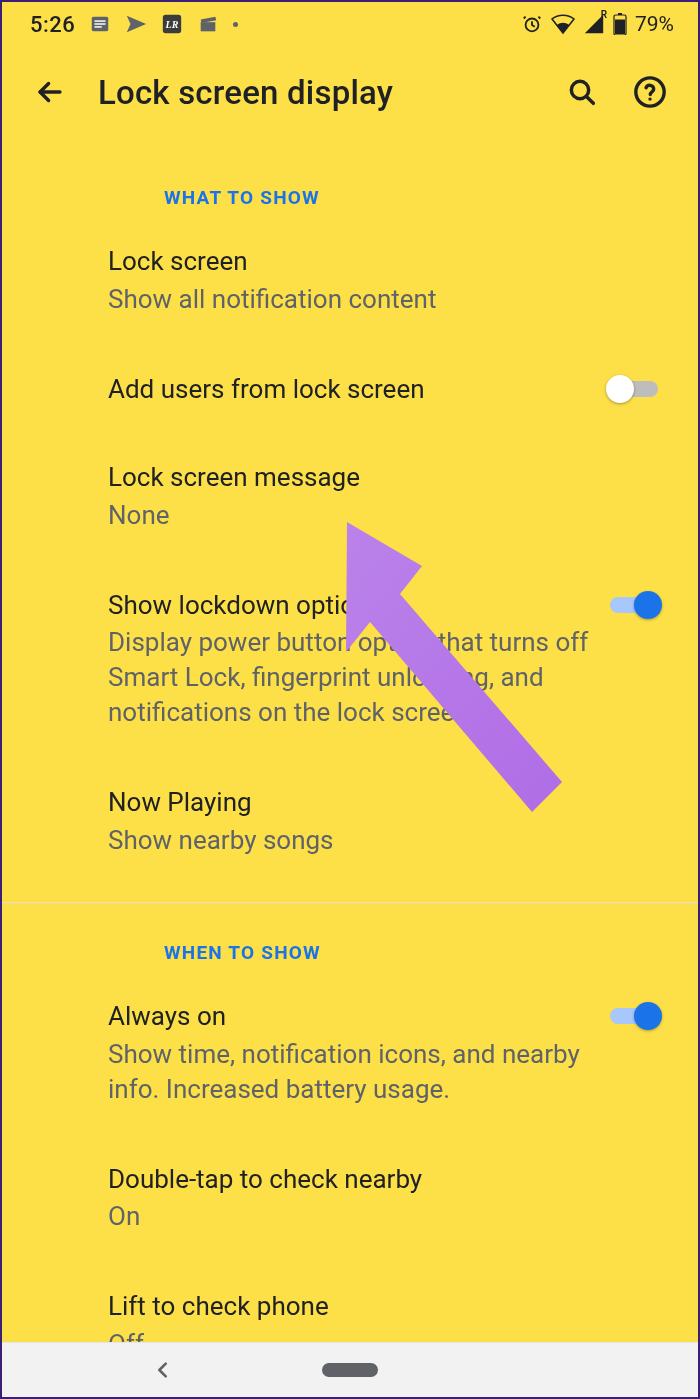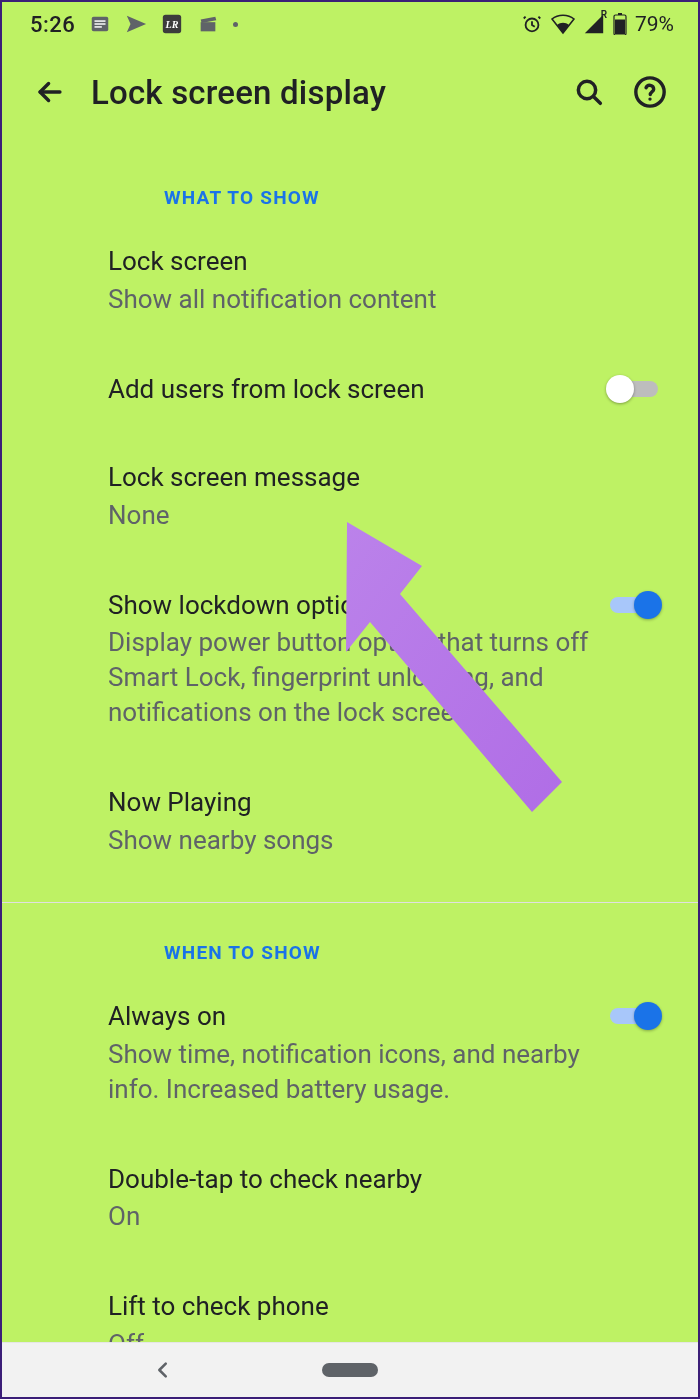--- a/index.html
+++ b/index.html
@@ -5,21 +5,21 @@
   * { box-sizing: border-box; margin: 0; padding: 0; }
   html, body { width: 700px; height: 1399px; }
   body {
     font-family: Roboto, "Segoe UI", Arial, sans-serif;
     background: #f5f5f5;
     border: 2px solid #3b1e78;
     position: relative;
     overflow: hidden;
   }
   .screen {
-    background: #bef264;
+    background: #fde047;
     width: 100%;
     height: 1342px;
     position: relative;
   }
   
   .status-bar {
     display: flex;
     justify-content: space-between;
     align-items: center;
     height: 44px;
@@ -31,21 +31,21 @@
   .status-right { display: flex; align-items: center; gap: 8px; }
   .time { font-weight: 500; letter-spacing: 0.5px; }
   .mini-icon svg { display: block; }
   .dot { width:5px; height:5px; border-radius:50%; background:#5f6368; }
   
   .app-bar {
     display: flex;
     align-items: center;
     height: 92px;
     padding: 0 28px;
-    gap: 21px;
+    gap: 28px;
   }
   .app-bar .title {
     font-size: 33px;
     font-weight: 500;
     color: #202124;
     flex: 1;
     letter-spacing: 0.2px;
   }
   .icon-btn { width:40px; height:40px; display:flex; align-items:center; justify-content:center; }
   

